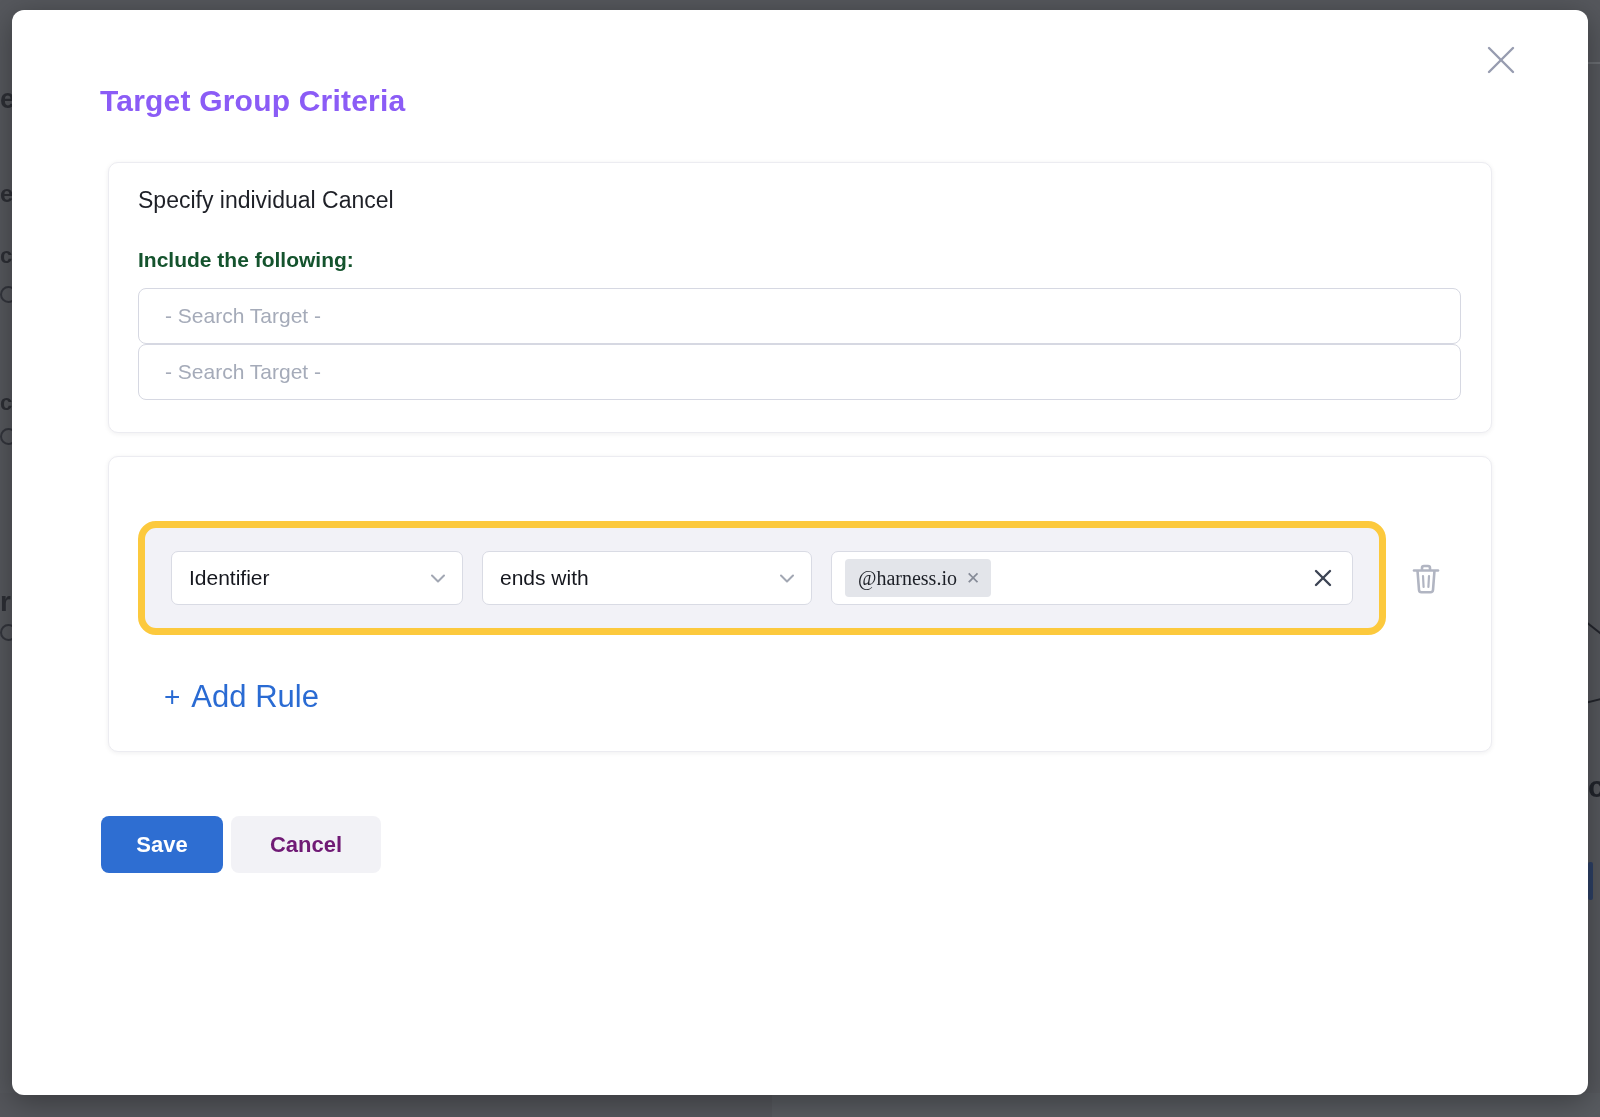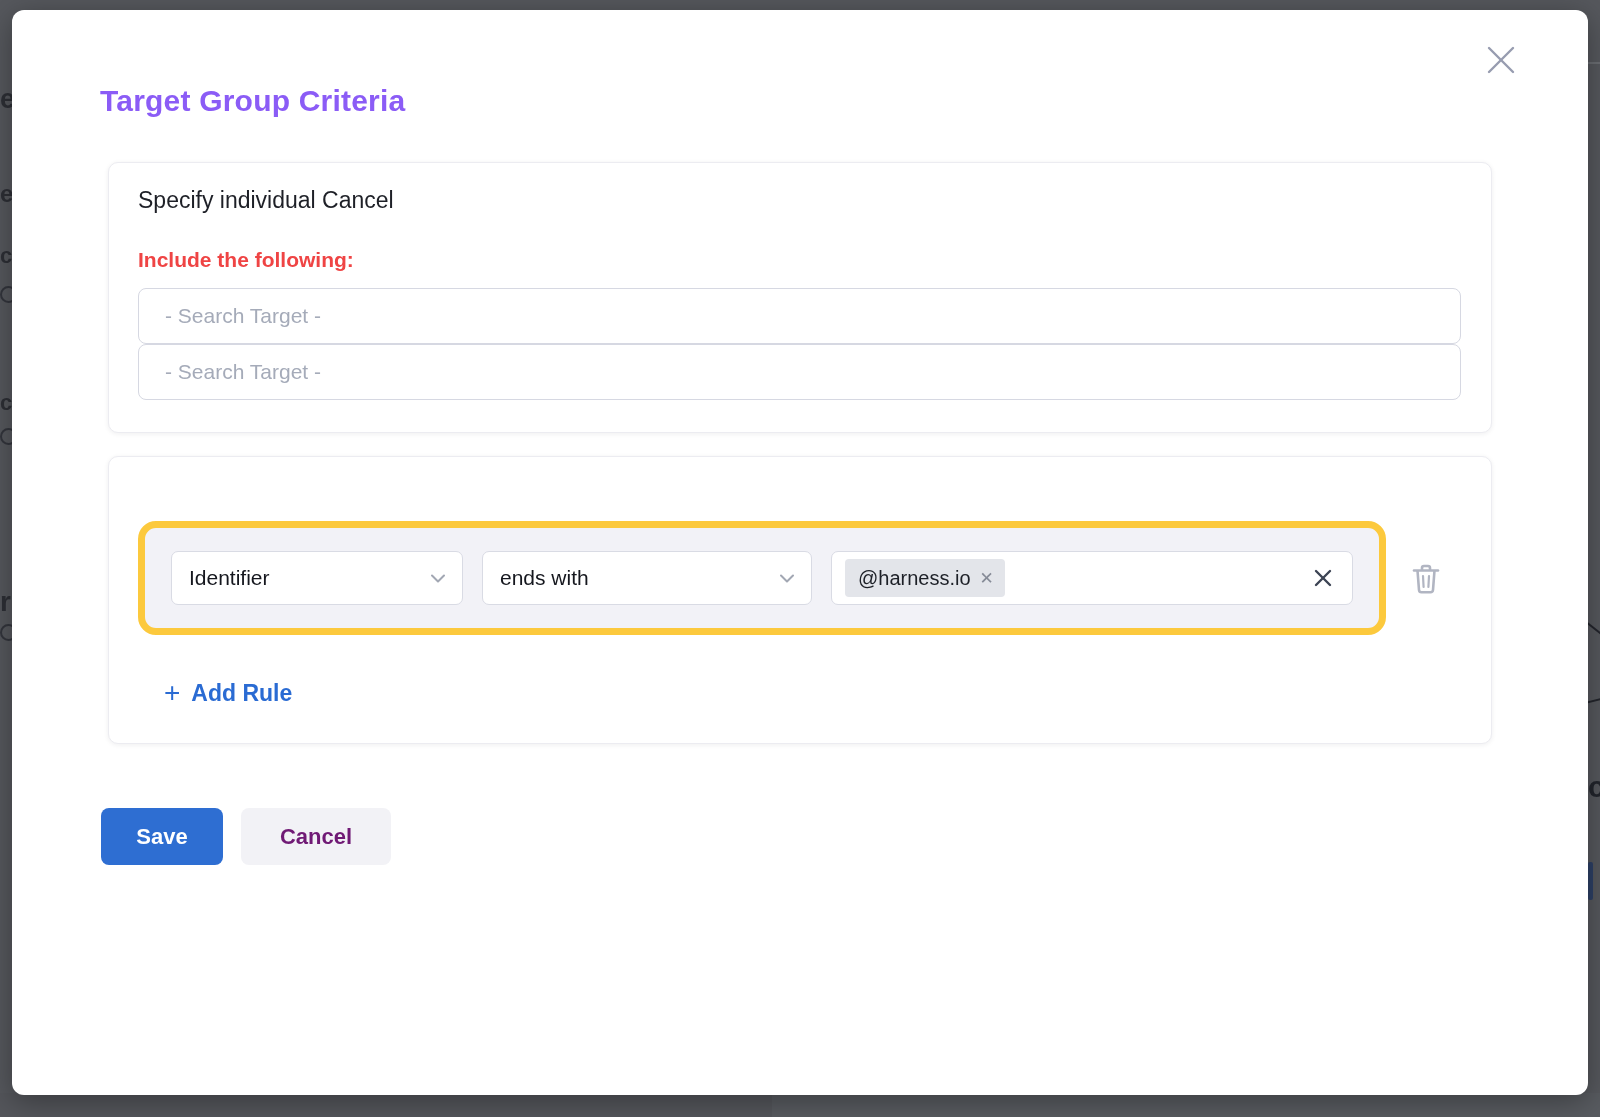--- a/index.html
+++ b/index.html
@@ -24,49 +24,49 @@
          border-radius:12px;box-shadow:0 6px 30px rgba(0,0,0,.35);}
   .close-btn{position:absolute;top:31px;right:68px;width:38px;height:38px;background:none;border:none;
              padding:0;cursor:pointer;display:flex;align-items:center;justify-content:center;}
   .modal-title{margin:74px 0 0 88px;font-size:30px;font-weight:700;color:#8b5cf6;letter-spacing:.2px;}
 
   .card{margin-left:96px;width:1384px;box-sizing:border-box;background:#fff;border:1px solid #ececf1;
         border-radius:10px;box-shadow:0 1px 5px rgba(25,30,45,.07);padding:24px 30px 32px 29px;}
   .card-1{margin-top:44px;}
   .card-2{margin-top:23px;padding-bottom:36px;}
   .card h2{margin:0;font-size:23px;font-weight:500;color:#1e2027;}
-  .field-label{display:block;margin:34px 0 16px 0;font-size:21px;font-weight:700;color:#ef4444;}
+  .field-label{display:block;margin:34px 0 16px 0;font-size:21px;font-weight:700;color:#14532d;}
   .search-input{display:block;width:100%;box-sizing:border-box;height:56px;border:1px solid #d6d8e2;
         border-radius:8px;padding:0 20px 0 26px;font-size:21px;color:#1d2027;background:#fff;outline:none;
         font-family:"Liberation Sans","DejaVu Sans",sans-serif;}
   .search-input::placeholder{color:#a5abb9;opacity:1;}
 
   .rule-line{display:flex;align-items:center;margin-top:40px;}
   .rule-row{flex:1;display:flex;align-items:center;gap:19px;border:7px solid #fcc93d;border-radius:18px;
             background:#f2f2f7;padding:23px 26px;}
   .select-box{display:flex;align-items:center;justify-content:space-between;box-sizing:border-box;height:54px;
             background:#fff;border:1px solid #d9dbe4;border-radius:7px;padding:16px 17px;cursor:pointer;}
   .select-box .sel-text{font-size:21px;color:#15171e;}
   .select-attr{width:292px;}
   .select-op{width:330px;align-items:center;}
   .tag-box{flex:1;display:flex;align-items:center;box-sizing:border-box;height:54px;background:#fff;
             border:1px solid #d9dbe4;border-radius:7px;padding:0 18px 0 13px;cursor:text;}
   .chip{display:inline-flex;align-items:center;gap:9px;height:38px;background:#e3e5ea;border-radius:4px;
             padding:0 11px 0 13px;}
-  .chip-text{font-size:20px;color:#1d2027;}
+  .chip-text{font-size:20px;color:#1d2027;font-family:Liberation Serif, serif;}
   .chip-x{font-size:17px;font-weight:700;color:#868b97;cursor:pointer;line-height:1;}
   .clear-x{margin-left:auto;display:flex;align-items:center;cursor:pointer;}
   .trash-btn{margin-left:25px;margin-right:20px;background:none;border:none;padding:0;cursor:pointer;
             display:flex;align-items:center;}
   .add-rule{display:inline-flex;align-items:center;gap:11px;margin:44px 0 0 26px;background:none;border:none;
             padding:0;cursor:pointer;color:#2a6bd3;font-family:inherit;}
   .add-rule .plus{font-size:28px;font-weight:400;line-height:1;}
-  .add-rule .add-label{font-size:23px;font-weight:700;}
+  .add-rule .add-label{font-size:31px;font-weight:400;}
 
-  .footer{display:flex;gap:18px;margin:64px 0 0 89px;}
+  .footer{display:flex;gap:8px;margin:64px 0 0 89px;}
   .btn{height:57px;border:none;border-radius:8px;font-family:inherit;font-size:22px;font-weight:700;cursor:pointer;}
   .btn-save{width:122px;background:#2e6ed2;color:#ffffff;}
   .btn-cancel{width:150px;background:#f2f2f6;color:#701a75;}
 </style>
 </head>
 <body>
 
 <div class="stage">
 
   <div class="bg-left-strip">

